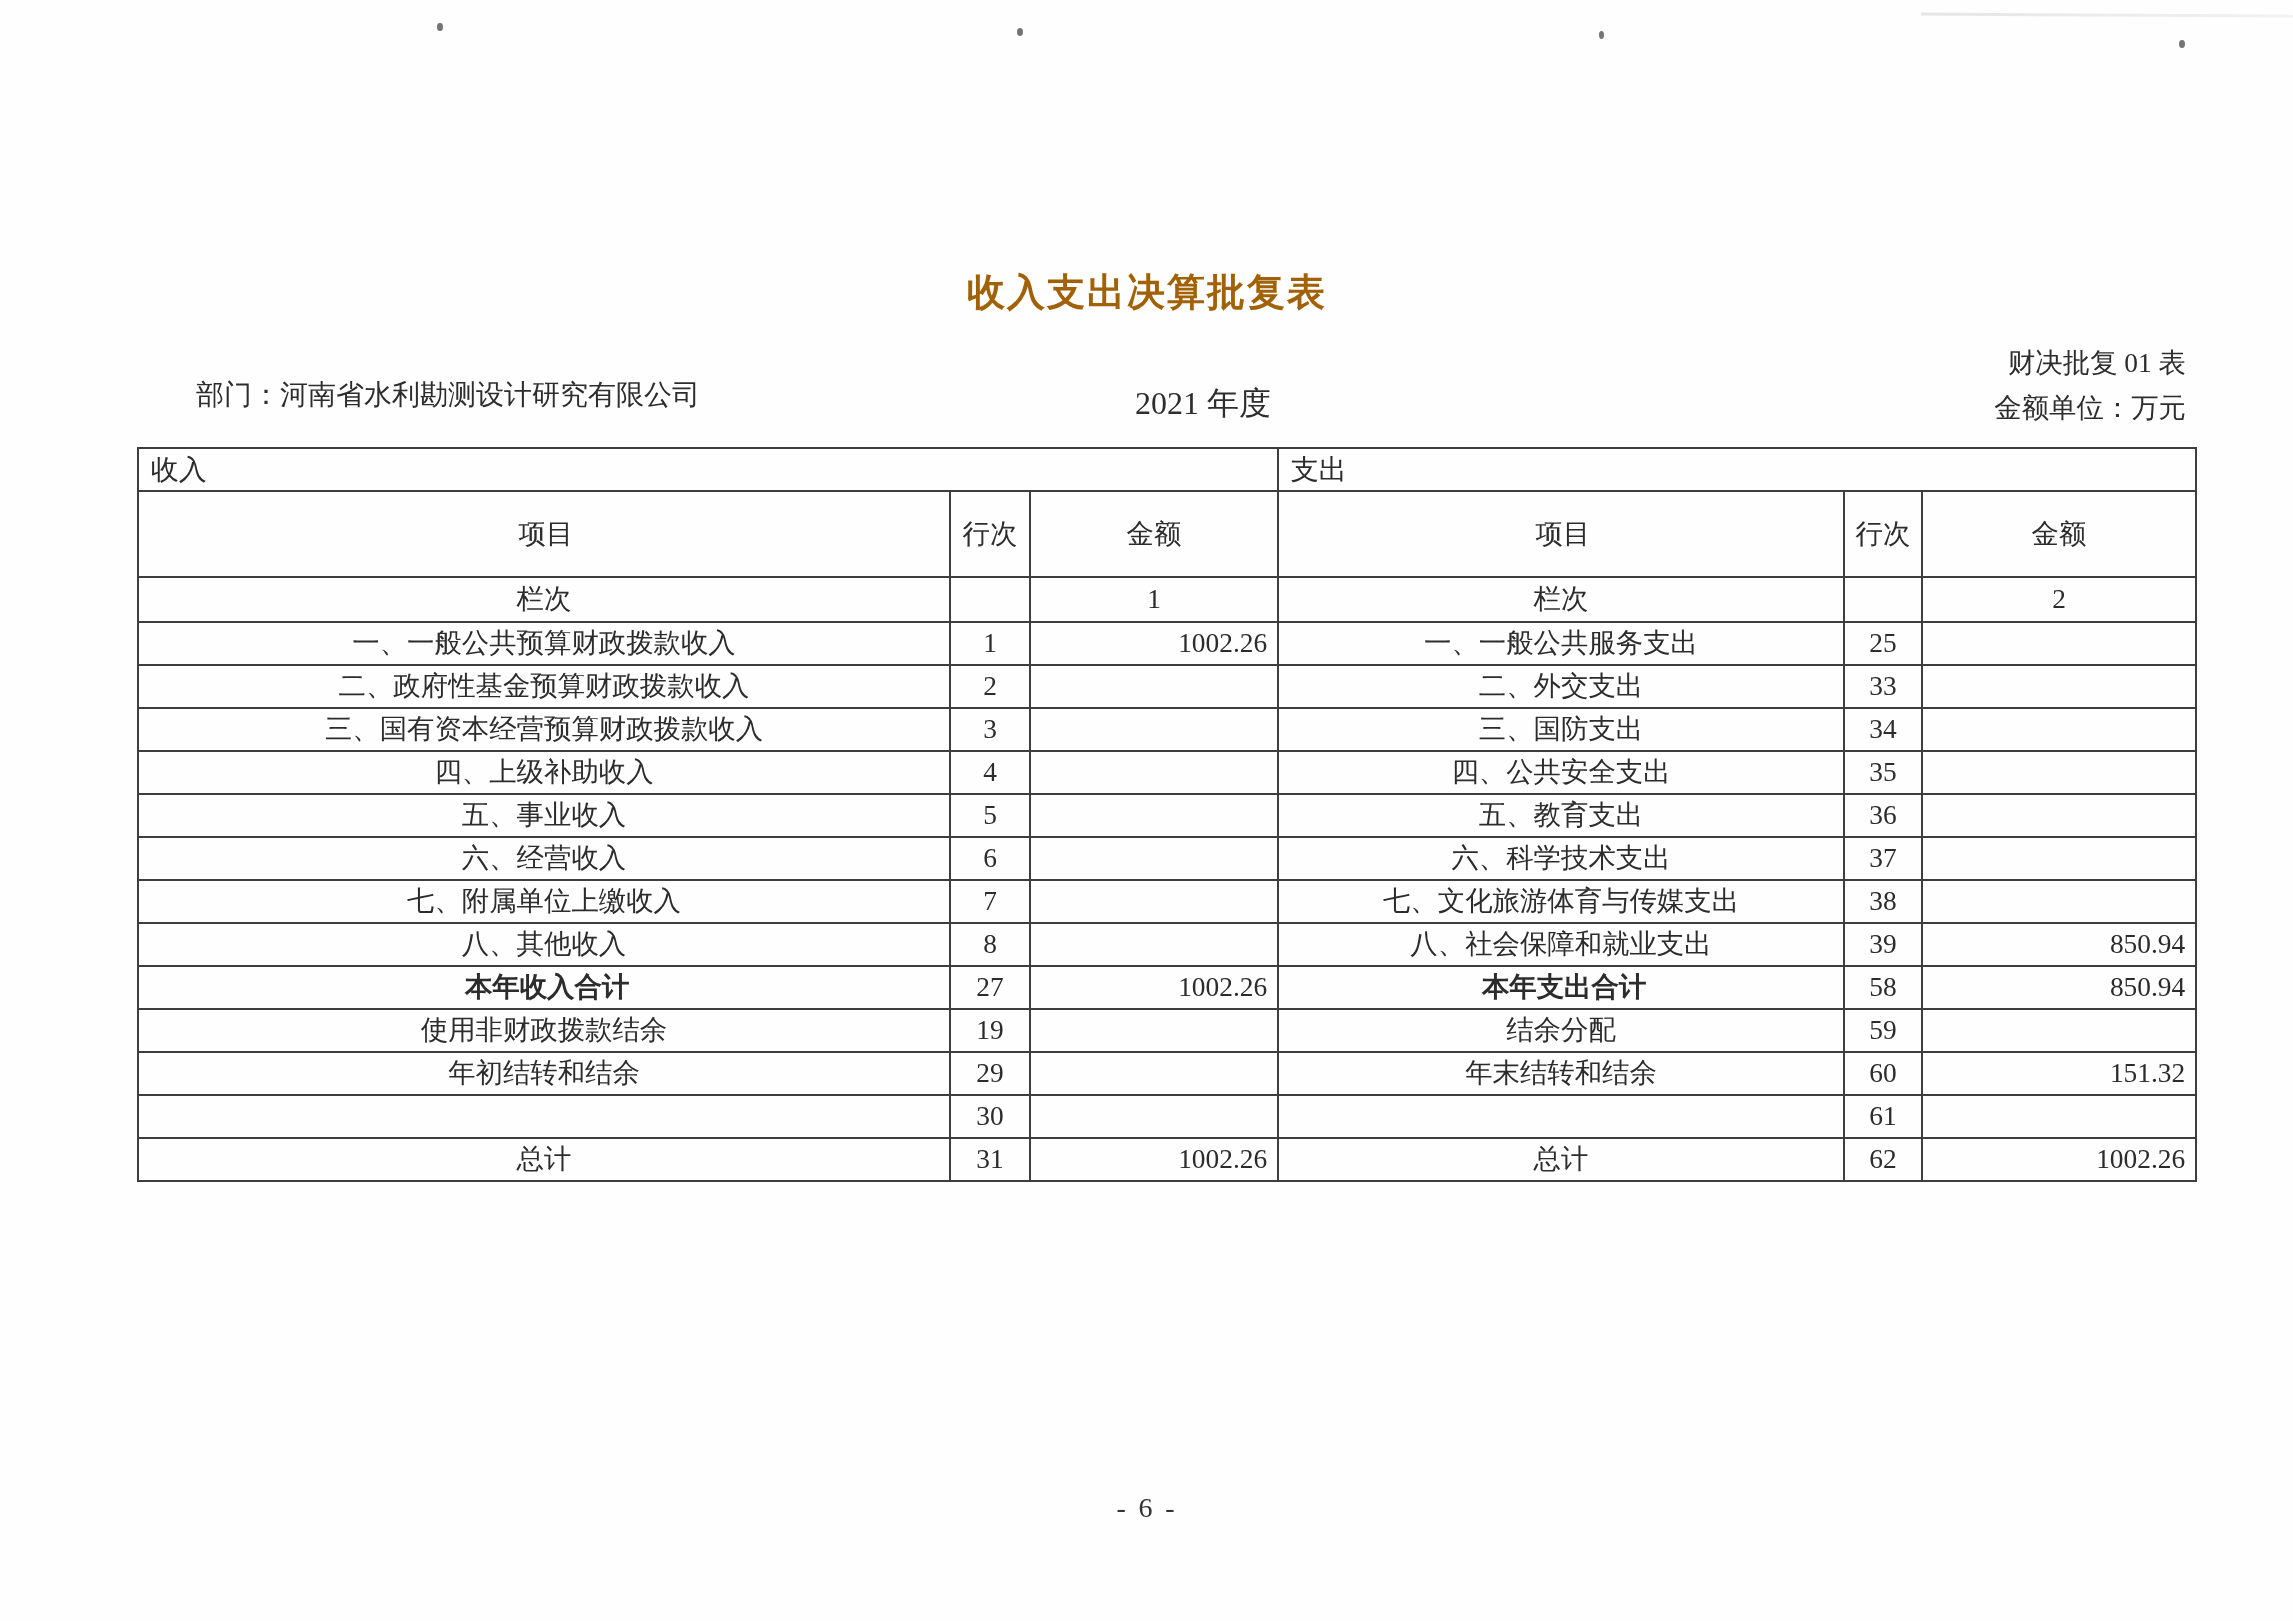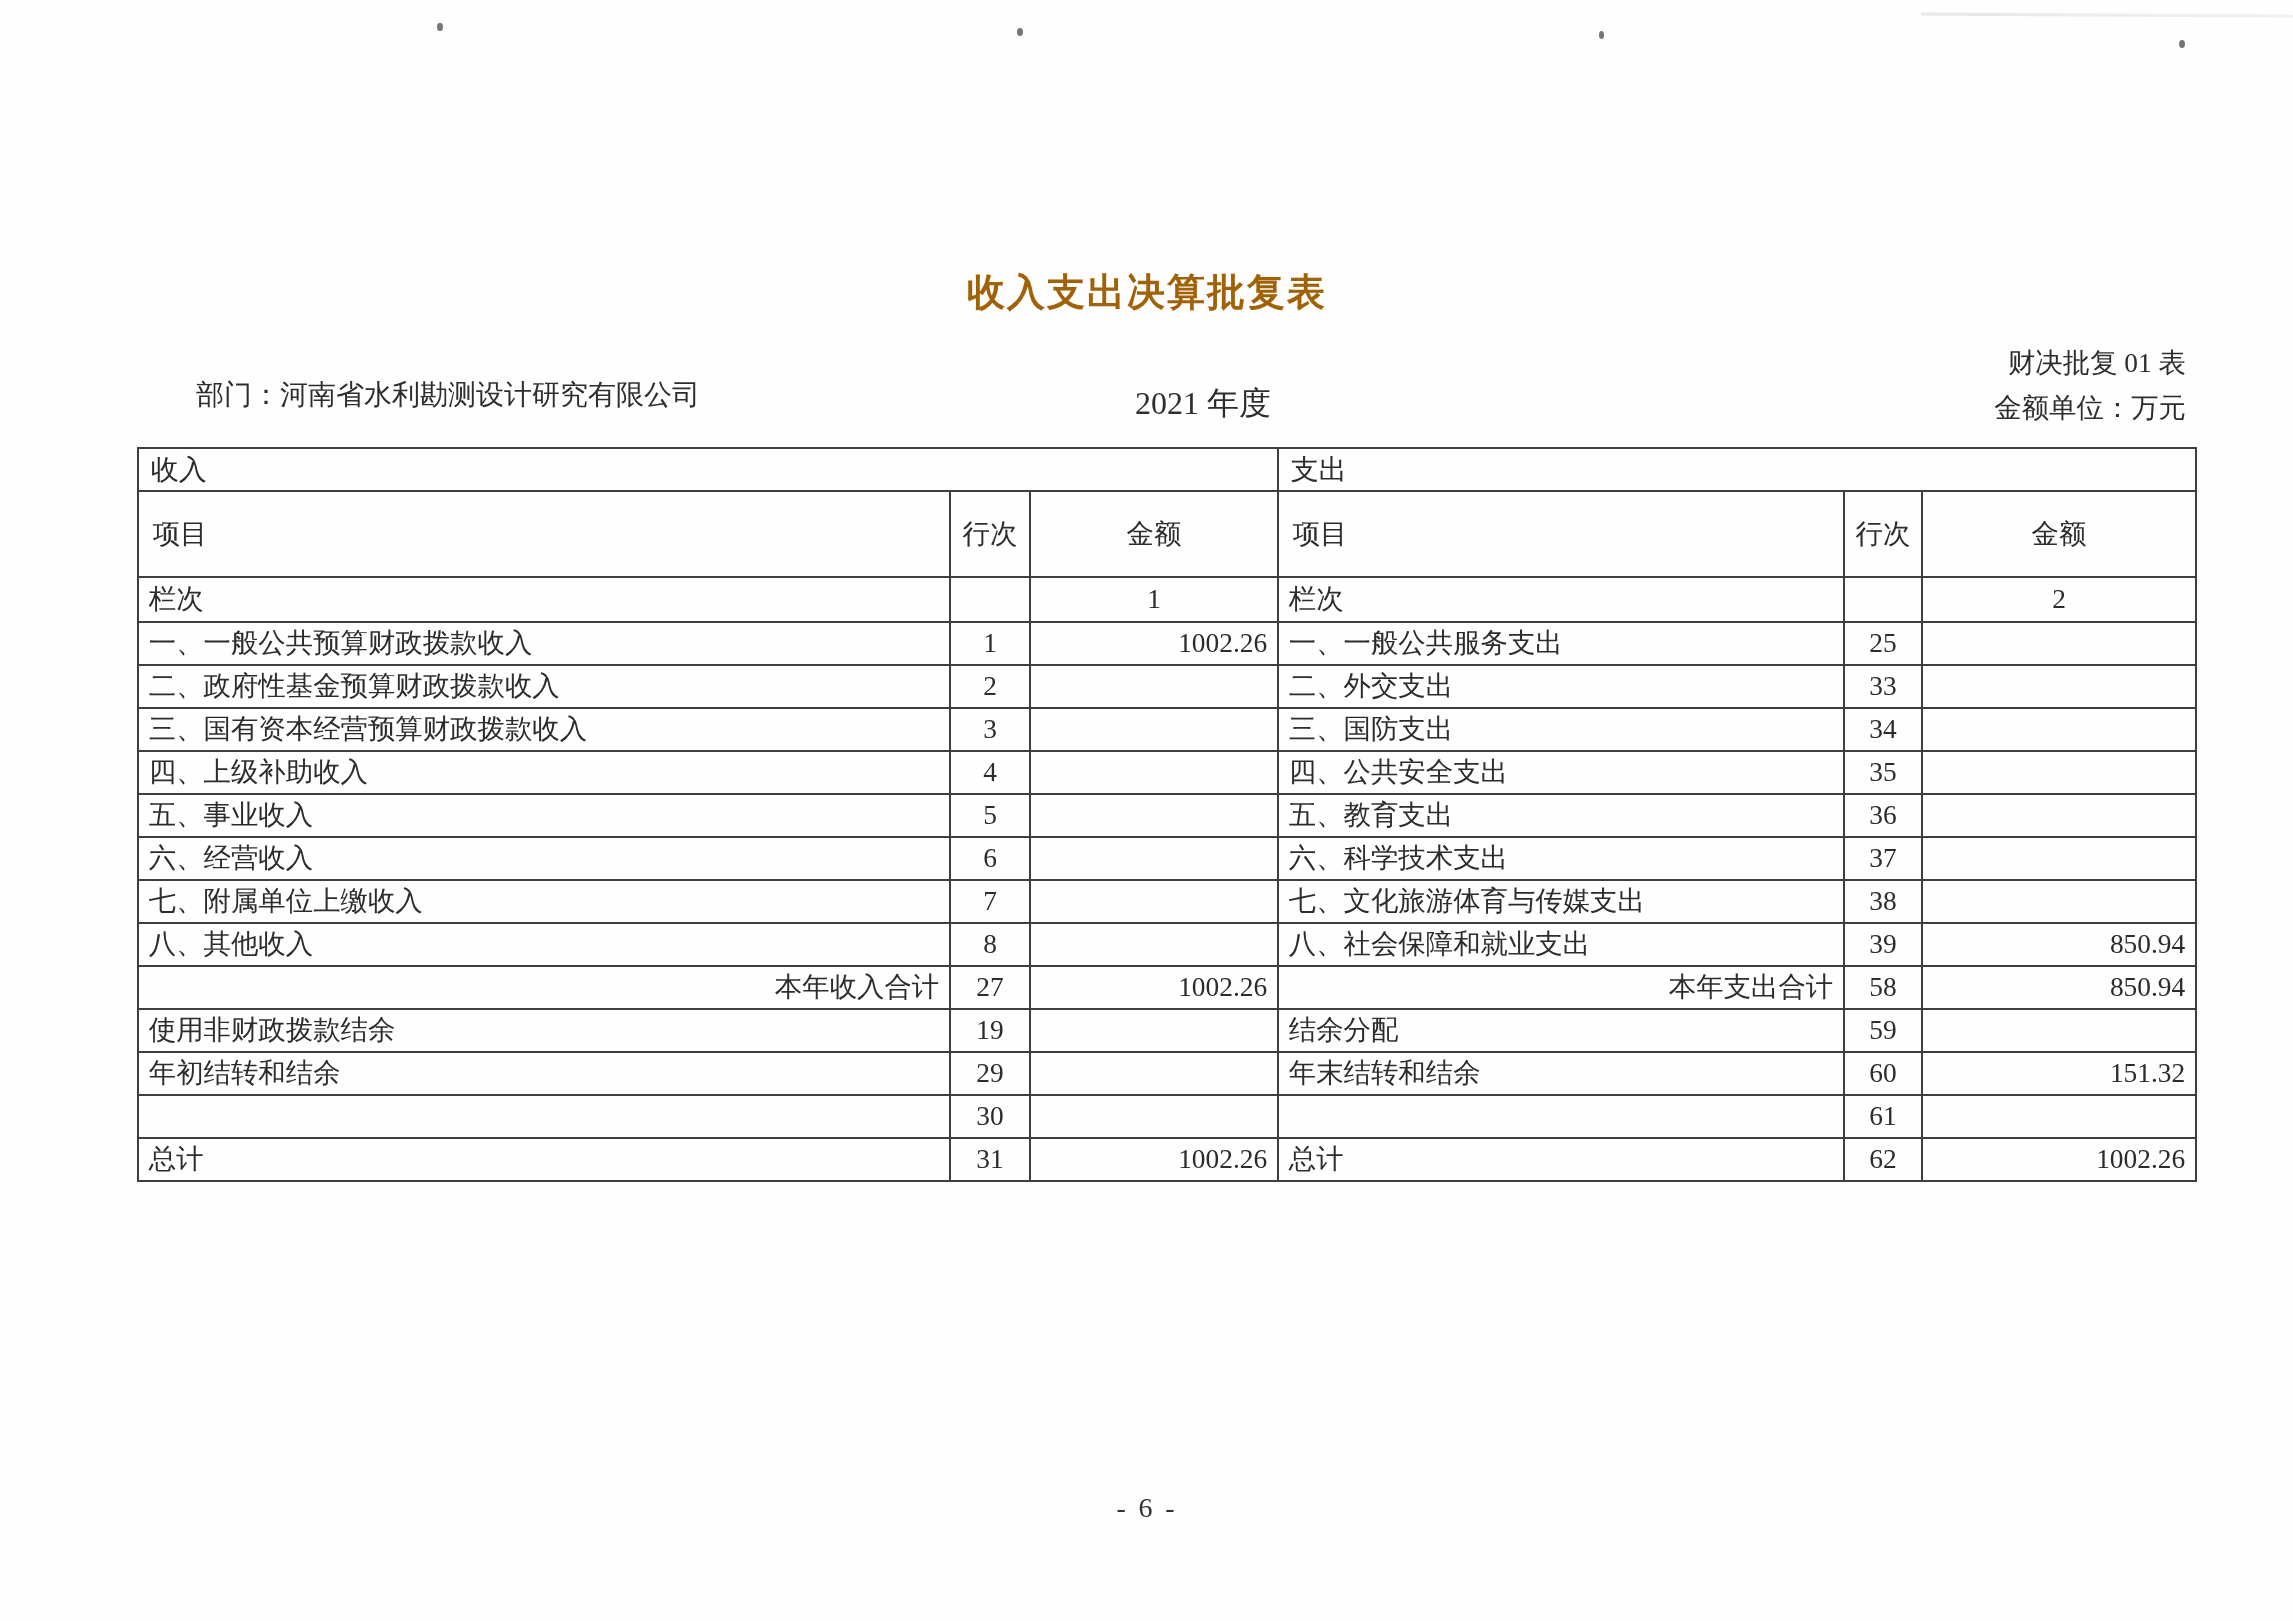--- a/index.html
+++ b/index.html
@@ -40,24 +40,24 @@
 
   .section-row td { height:41px; font-size:28px; padding-left:11.8px; }
   .colhead-row td { height:84px; }
   .colhead-row .c-item { padding-left:13.7px; }
   .lineno-head { padding:0 24.5px; text-align:center; line-height:35px; white-space:normal; }
   .c-amount-head { text-align:center; }
   .lanci-row td { height:43px; }
   .c-colno { text-align:center; }
 
   tbody td { height:41px; white-space:nowrap; }
-  .c-item   { text-align:left; padding-left:11.8px; }
+  .c-item   { text-align:center; padding-left:11.8px; }
   .c-line   { text-align:center; padding:0; }
   .c-amount { text-align:right; padding-right:21.6px; }
-  .total-row .c-item { text-align:right; font-weight:400; padding-left:16px; }
+  .total-row .c-item { text-align:center; font-weight:700; padding-left:16px; }
 
   .pageno {
     position:absolute; top:1492px; left:0; width:2294px;
     text-align:center; font-size:28px; letter-spacing:2.9px; color:#333;
   }
 
   .speck {
     position:absolute; background:#474747; border-radius:50%; opacity:.75;
   }
   .streak {

